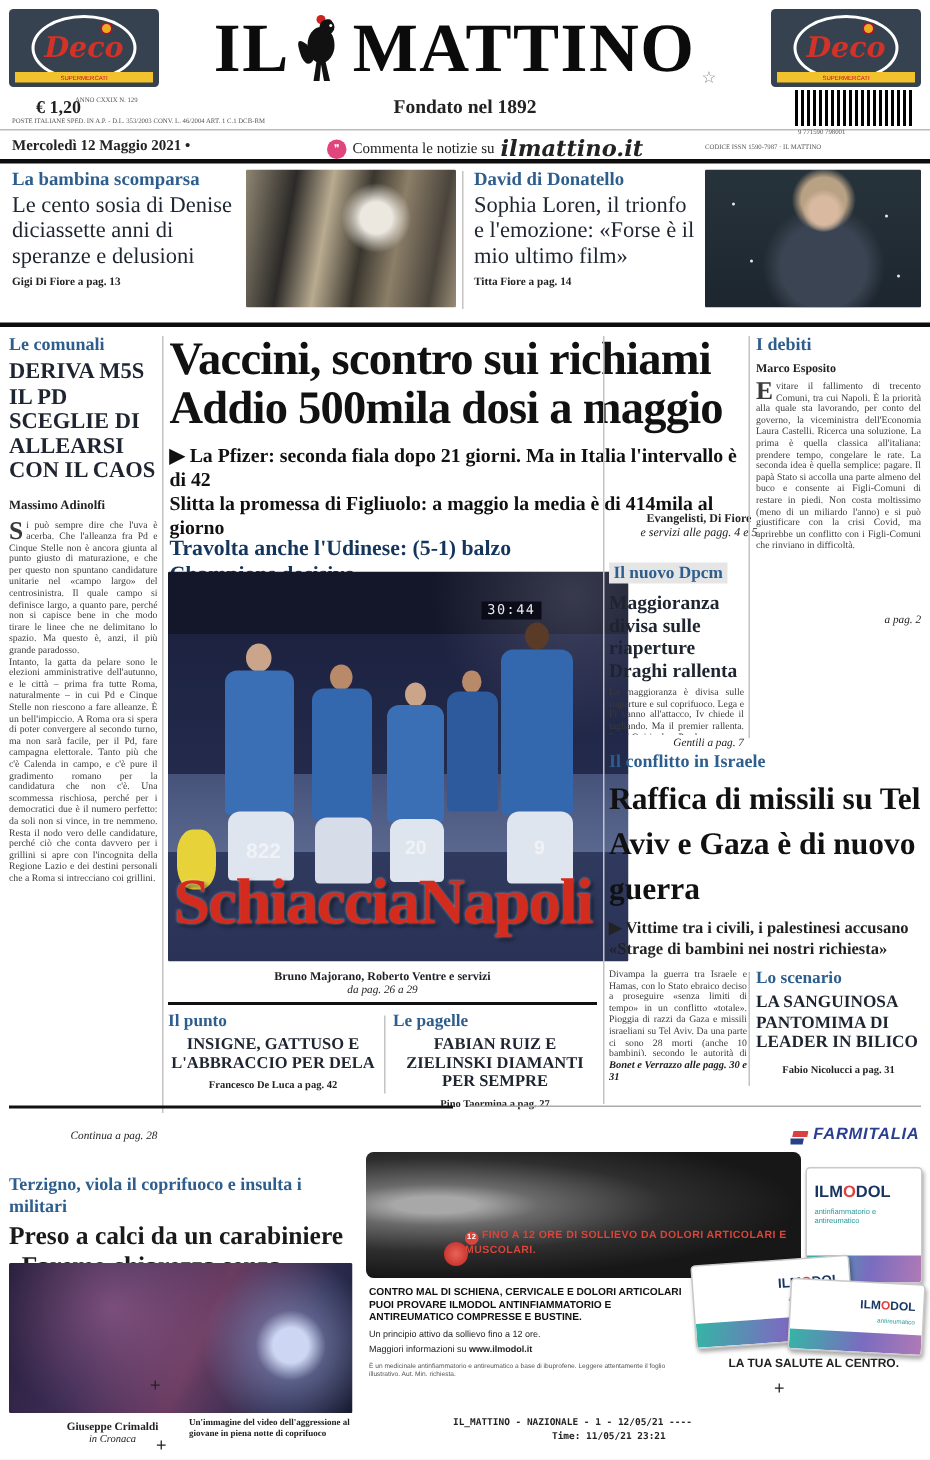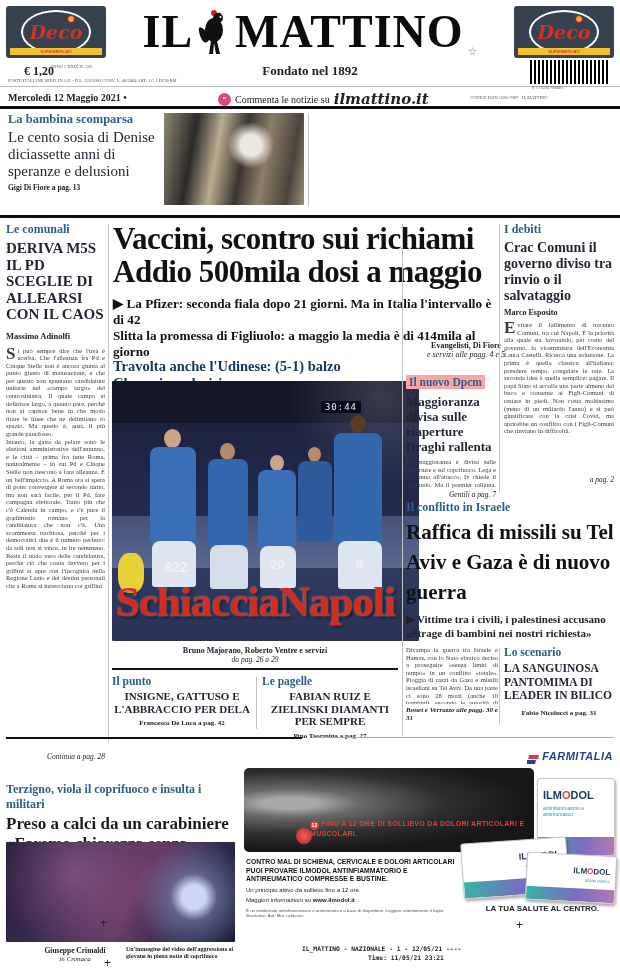--- a/index.html
+++ b/index.html
@@ -30,21 +30,21 @@
   .strip-k{font-size:12.5px;}
   .strip-h{font-size:15px;line-height:17px;color:#1e2430;}
   .photo{overflow:hidden;border-radius:1px;}
   
   .mainh{font-size:31px;line-height:33px;font-weight:bold;letter-spacing:-0.5px;color:#111;}
   .deck{font-size:13.2px;line-height:16px;font-weight:bold;color:#111;}
   .udine{font-size:14.5px;font-weight:bold;color:#15365c;}
   .schiaccia{font-size:43px;font-weight:bold;color:#d42b1f;letter-spacing:-1px;
              text-shadow:0 0 2px rgba(255,255,255,.55),2px 2px 3px rgba(0,0,0,.55);}
   .boxh{font-size:11px;line-height:12.5px;font-weight:bold;color:#1e2430;}
-  .dpcmk{background:#fca5a5;color:#2d5e8d;font-weight:bold;font-size:11.5px;padding:1px 3px;display:inline-block;}
+  .dpcmk{background:#e5e5e5;color:#2d5e8d;font-weight:bold;font-size:11.5px;padding:1px 3px;display:inline-block;}
   .colh{font-size:14px;line-height:16px;font-weight:bold;color:#1e2430;}
   .israelh{font-size:21px;line-height:30px;font-weight:bold;color:#111;}
   .scen{font-size:11.5px;line-height:13.5px;font-weight:bold;color:#1e2430;}
   
   .np{background:
       radial-gradient(circle at 88% 6%,rgba(220,220,240,.18),transparent 26%),
       linear-gradient(#14162a 0%,#14162a 16%,#1d2240 16%,#232a4c 52%,#46527a 52%,#5a6890 72%,#303a5e 72%,#2a3356 100%);}
   .score{position:absolute;background:#0a0c18;color:#e8e8f0;font-family:"DejaVu Sans Mono",monospace;font-size:9px;padding:1px 4px;letter-spacing:1px;}
   .pl-head{position:absolute;border-radius:50%;}
   .pl-body{position:absolute;border-radius:8px 8px 3px 3px;}
@@ -138,20 +138,31 @@
 
   <div class="abs rule" style="left:0;top:106px;width:620px;height:3px;"></div>
 
   <div class="abs" style="left:8px;top:112px;width:296px;height:100px;">
     <div class="kicker strip-k">La bambina scomparsa</div>
     <div class="strip-h" style="width:152px;margin-top:2px;">Le cento sosia di Denise diciassette anni di speranze e delusioni</div>
     <div class="byline-sm bd" style="margin-top:3px;">Gigi Di Fiore a pag. 13</div>
     <div class="abs photo crowd" style="left:156px;top:1px;width:140px;height:92px;"></div>
   </div>
   <div class="abs vdiv" style="left:308px;top:114px;height:92px;"></div>
+  <div class="abs" style="left:316px;top:112px;width:298px;height:100px;">
+    <div class="kicker strip-k">David di Donatello</div>
+    <div class="strip-h" style="width:150px;margin-top:2px;">Sophia Loren, il trionfo e l'emozione: «Forse è il mio ultimo film»</div>
+    <div class="byline-sm bd" style="margin-top:3px;">Titta Fiore a pag. 14</div>
+    <div class="abs photo loren" style="left:154px;top:1px;width:144px;height:92px;">
+      <span class="spark" style="left:18px;top:22px;"></span>
+        <span class="spark" style="left:30px;top:60px;"></span>
+      <span class="spark" style="left:120px;top:30px;"></span>
+        <span class="spark" style="left:128px;top:70px;"></span>
+    </div>
+  </div>
 
   <div class="abs rule" style="left:0;top:215px;width:620px;height:3px;"></div>
 
   <div class="abs" style="left:6px;top:222px;width:99px;">
     <div class="kicker" style="font-size:12px;">Le comunali</div>
     <div style="font-size:15px;line-height:16.5px;font-weight:bold;color:#1e2430;margin-top:3px;">DERIVA M5S IL PD SCEGLIE DI ALLEARSI CON IL CAOS</div>
     <div style="font-size:8.5px;font-weight:bold;margin-top:8px;">Massimo Adinolfi</div>
     <div class="tiny pre" style="margin-top:6px;height:402px;overflow:hidden;"><span class="dcap">S</span><span>i può sempre dire che l'uva è acerba. Che l'alleanza fra Pd e Cinque Stelle non è ancora giunta al punto giusto di maturazione, e che per questo non spuntano candidature unitarie nel «campo largo» del centrosinistra. Il quale campo si definisce largo, a quanto pare, perché non si capisce bene in che modo tirare le linee che ne delimitano lo spazio. Ma questo è, anzi, il più grande paradosso.
 Intanto, la gatta da pelare sono le elezioni amministrative dell'autunno, e le città – prima fra tutte Roma, naturalmente – in cui Pd e Cinque Stelle non riescono a fare alleanze. È un bell'impiccio. A Roma ora si spera di poter convergere al secondo turno, ma non sarà facile, per il Pd, fare campagna elettorale. Tanto più che c'è Calenda in campo, e c'è pure il gradimento romano per la candidatura che non c'è. Una scommessa rischiosa, perché per i democratici due è il numero perfetto: da soli non si vince, in tre nemmeno. Resta il nodo vero delle candidature, perché ciò che conta davvero per i grillini si apre con l'incognita della Regione Lazio e dei destini personali che a Roma si intrecciano coi grillini.</span></div>
     <div class="it" style="font-size:7.5px;text-align:right;margin-top:3px;">Continua a pag. 28</div>
@@ -214,21 +225,20 @@
 
   <div class="abs" style="left:406px;top:372px;width:90px;">
     <span class="dpcmk">Il nuovo Dpcm</span>
     <div style="font-size:13px;line-height:15px;font-weight:bold;color:#1e2430;margin-top:4px;">Maggioranza divisa sulle riaperture Draghi rallenta</div>
     <div class="tiny" style="margin-top:4px;height:32px;overflow:hidden;">La maggioranza è divisa sulle riaperture e sul coprifuoco. Lega e Fi vanno all'attacco, Iv chiede il tagliando. Ma il premier rallenta. E dal Quirinale: «Prudenza».</div>
     <div class="it" style="font-size:7.5px;text-align:right;">Gentili a pag. 7</div>
   </div>
 
   <div class="abs" style="left:504px;top:222px;width:110px;">
     <div class="kicker" style="font-size:12px;">I debiti</div>
-    <div class="colh" style="margin-top:3px;">Crac Comuni il governo diviso tra rinvio o il salvataggio</div>
     <div style="font-size:8px;font-weight:bold;margin-top:4px;">Marco Esposito</div>
     <div class="tiny" style="margin-top:4px;height:152px;overflow:hidden;"><span class="dcap">E</span><span>vitare il fallimento di trecento Comuni, tra cui Napoli. È la priorità alla quale sta lavorando, per conto del governo, la viceministra dell'Economia Laura Castelli. Ricerca una soluzione. La prima è quella classica all'italiana: prendere tempo, congelare le rate. La seconda idea è quella semplice: pagare. Il papà Stato si accolla una parte almeno del buco e consente ai Figli-Comuni di restare in piedi. Non costa moltissimo (meno di un miliardo l'anno) e si può giustificare con la crisi Covid, ma aprirebbe un conflitto con i Figli-Comuni che rinviano in difficoltà.</span></div>
     <div class="it" style="font-size:7.5px;text-align:right;margin-top:2px;">a pag. 2</div>
   </div>
 
   <div class="abs" style="left:406px;top:500px;width:208px;">
     <div class="kicker" style="font-size:12px;">Il conflitto in Israele</div>
     <div class="israelh" style="margin-top:2px;">Raffica di missili su Tel Aviv e Gaza è di nuovo guerra</div>
     <div style="font-size:11px;line-height:13.5px;font-weight:bold;margin-top:6px;">▶ Vittime tra i civili, i palestinesi accusano «Strage di bambini nei nostri richiesta»</div>
     <div class="tiny" style="margin-top:6px;width:92px;height:58px;overflow:hidden;">Divampa la guerra tra Israele e Hamas, con lo Stato ebraico deciso a proseguire «senza limiti di tempo» in un conflitto «totale». Pioggia di razzi da Gaza e missili israeliani su Tel Aviv. Da una parte ci sono 28 morti (anche 10 bambini), secondo le autorità di Gaza; in Israele si contano almeno due vittime.</div>

